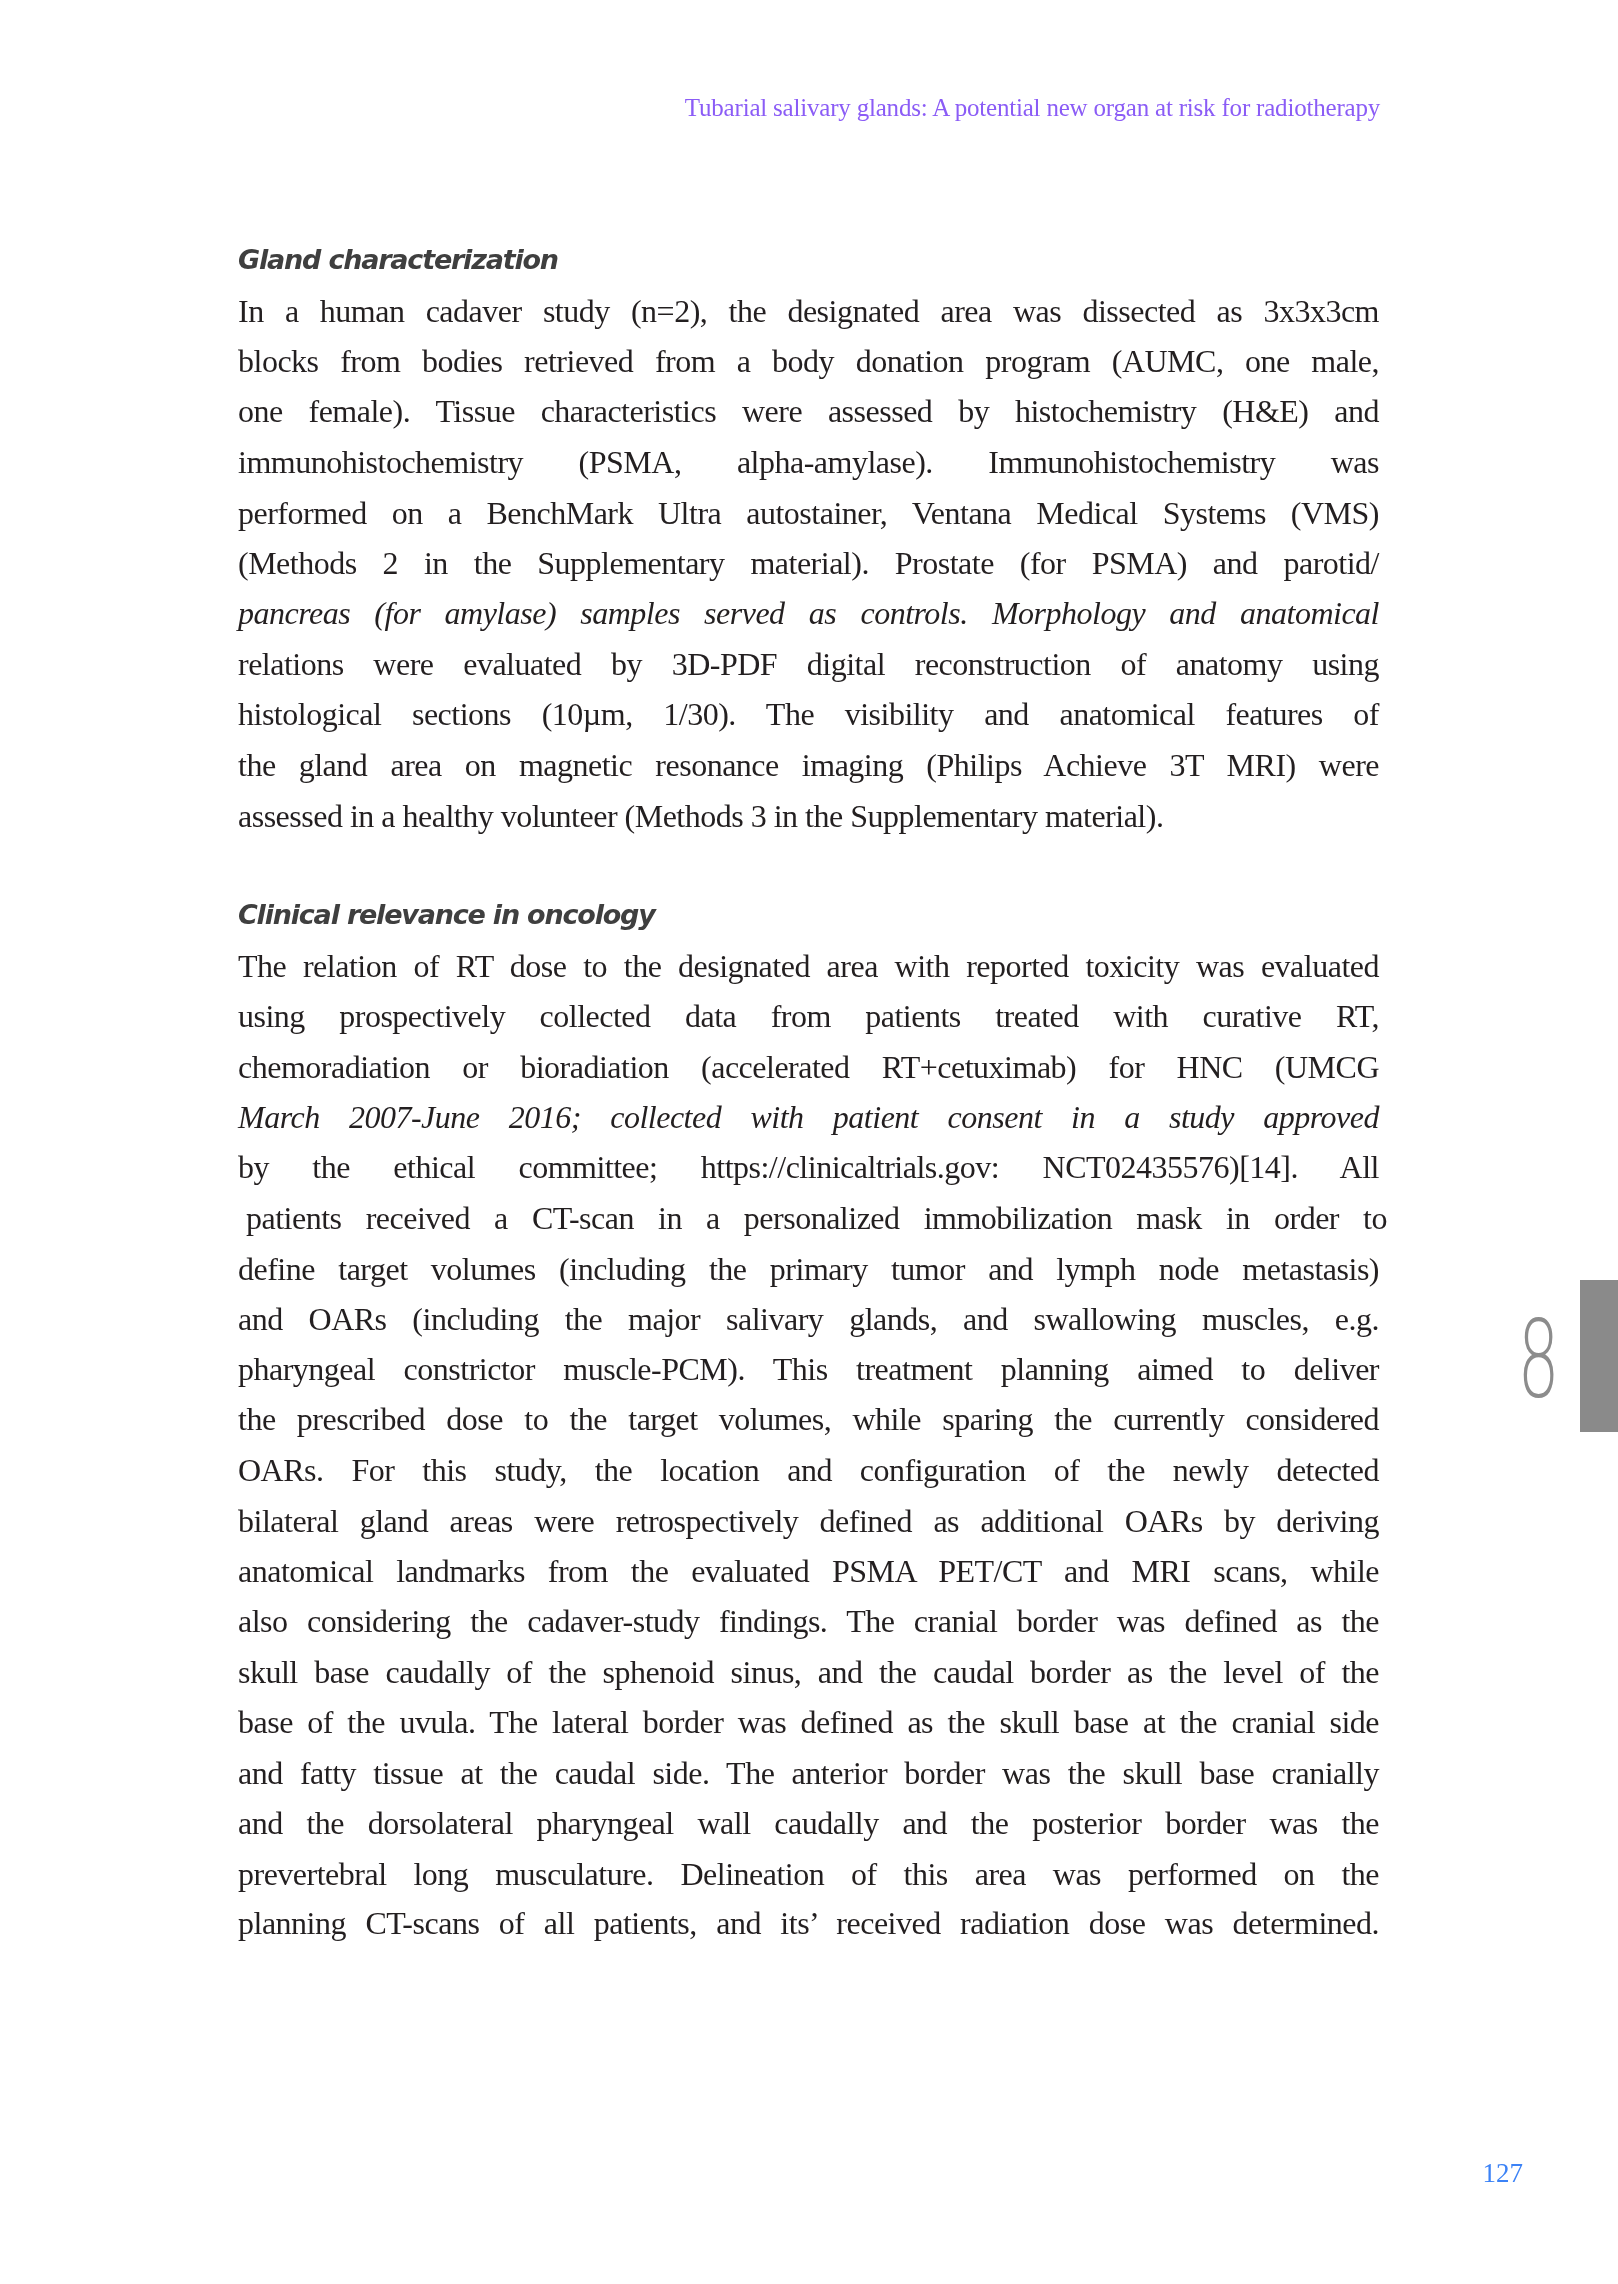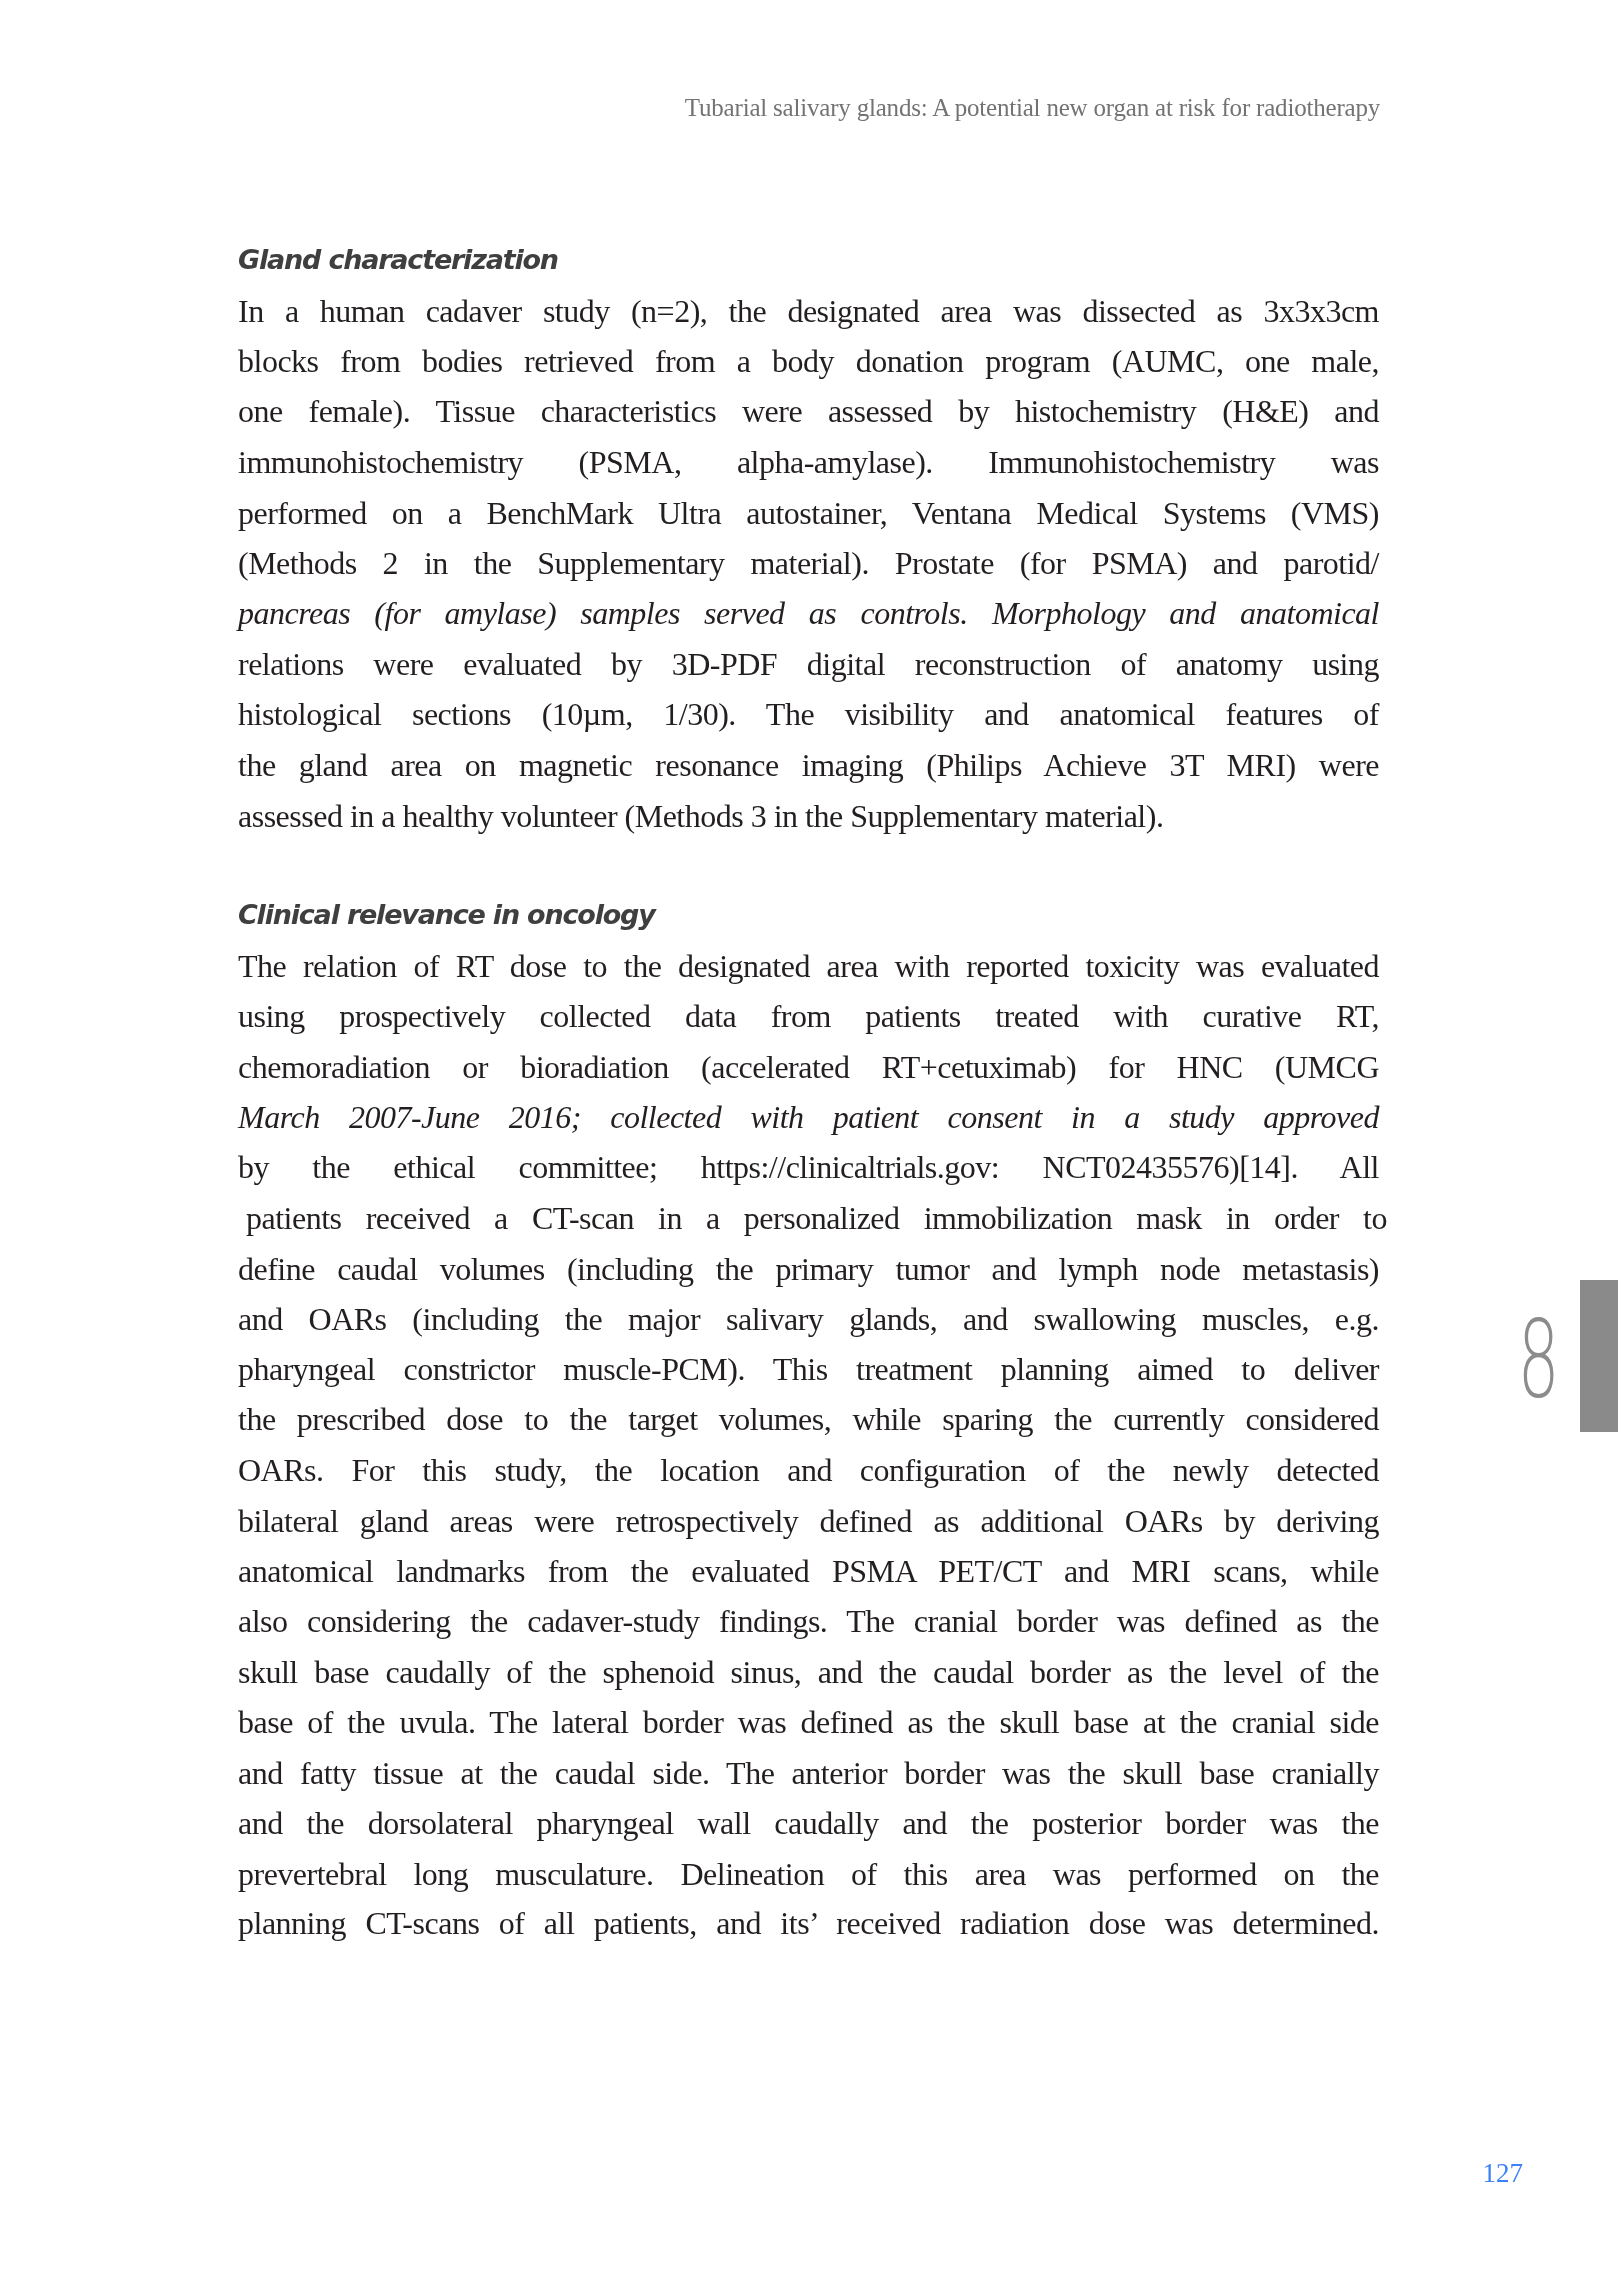--- a/index.html
+++ b/index.html
@@ -1,21 +1,21 @@
 <!DOCTYPE html>
 <html style="font-size:12px"><head>
 <meta charset="utf-8">
 <style>
   html, body { margin: 0; padding: 0; background: #ffffff; }
   body { width: 1619px; height: 2284px; position: relative; overflow: hidden; }
   .page { position: absolute; left: 0; top: 0; width: 1619px; height: 2284px; background: #ffffff; }
   .running-header {
     position: absolute; left: 527px; width: 853px; top: 90px;
     font-family: "Liberation Serif", serif; font-size: 25px; line-height: 35px;
-    color: #737373; text-align: right; white-space: nowrap;
+    color: #8b5cf6; text-align: right; white-space: nowrap;
     letter-spacing: -0.2px;
   }
   .heading {
     position: absolute; left: 238px; width: 1142px;
     font-family: "DejaVu Sans", sans-serif; font-style: italic; font-weight: bold;
     font-size: 27px; line-height: 35px; color: #3f3f3f; letter-spacing: -1.2px;
     white-space: nowrap;
   }
   .line {
     position: absolute; left: 238px; width: 1141px;
@@ -60,21 +60,21 @@
   <div class="line" style="top:745px;">the gland area on magnetic resonance imaging (Philips Achieve 3T MRI) were</div>
   <div class="line last" style="top:796px;">assessed in a healthy volunteer (Methods 3 in the Supplementary material).</div>
 
   <div class="heading" style="top:897px;">Clinical relevance in oncology</div>
   <div class="line" style="top:946px;">The relation of RT dose to the designated area with reported toxicity was evaluated</div>
   <div class="line" style="top:996px;">using prospectively collected data from patients treated with curative RT,</div>
   <div class="line" style="top:1047px;">chemoradiation or bioradiation (accelerated RT+cetuximab) for HNC (UMCG</div>
   <div class="line" style="top:1097px;font-style:italic;">March 2007-June 2016; collected with patient consent in a study approved</div>
   <div class="line" style="top:1147px;">by the ethical committee; https://clinicaltrials.gov: NCT02435576)[14]. All</div>
   <div class="line" style="top:1198px;margin-left:8px;">patients received a CT-scan in a personalized immobilization mask in order to</div>
-  <div class="line" style="top:1249px;">define caudal volumes (including the primary tumor and lymph node metastasis)</div>
+  <div class="line" style="top:1249px;">define target volumes (including the primary tumor and lymph node metastasis)</div>
   <div class="line" style="top:1299px;">and OARs (including the major salivary glands, and swallowing muscles, e.g.</div>
   <div class="line" style="top:1349px;">pharyngeal constrictor muscle-PCM). This treatment planning aimed to deliver</div>
   <div class="line" style="top:1399px;">the prescribed dose to the target volumes, while sparing the currently considered</div>
   <div class="line" style="top:1450px;">OARs. For this study, the location and configuration of the newly detected</div>
   <div class="line" style="top:1501px;">bilateral gland areas were retrospectively defined as additional OARs by deriving</div>
   <div class="line" style="top:1551px;">anatomical landmarks from the evaluated PSMA PET/CT and MRI scans, while</div>
   <div class="line" style="top:1601px;">also considering the cadaver-study findings. The cranial border was defined as the</div>
   <div class="line" style="top:1652px;">skull base caudally of the sphenoid sinus, and the caudal border as the level of the</div>
   <div class="line" style="top:1702px;">base of the uvula. The lateral border was defined as the skull base at the cranial side</div>
   <div class="line" style="top:1753px;">and fatty tissue at the caudal side. The anterior border was the skull base cranially</div>

